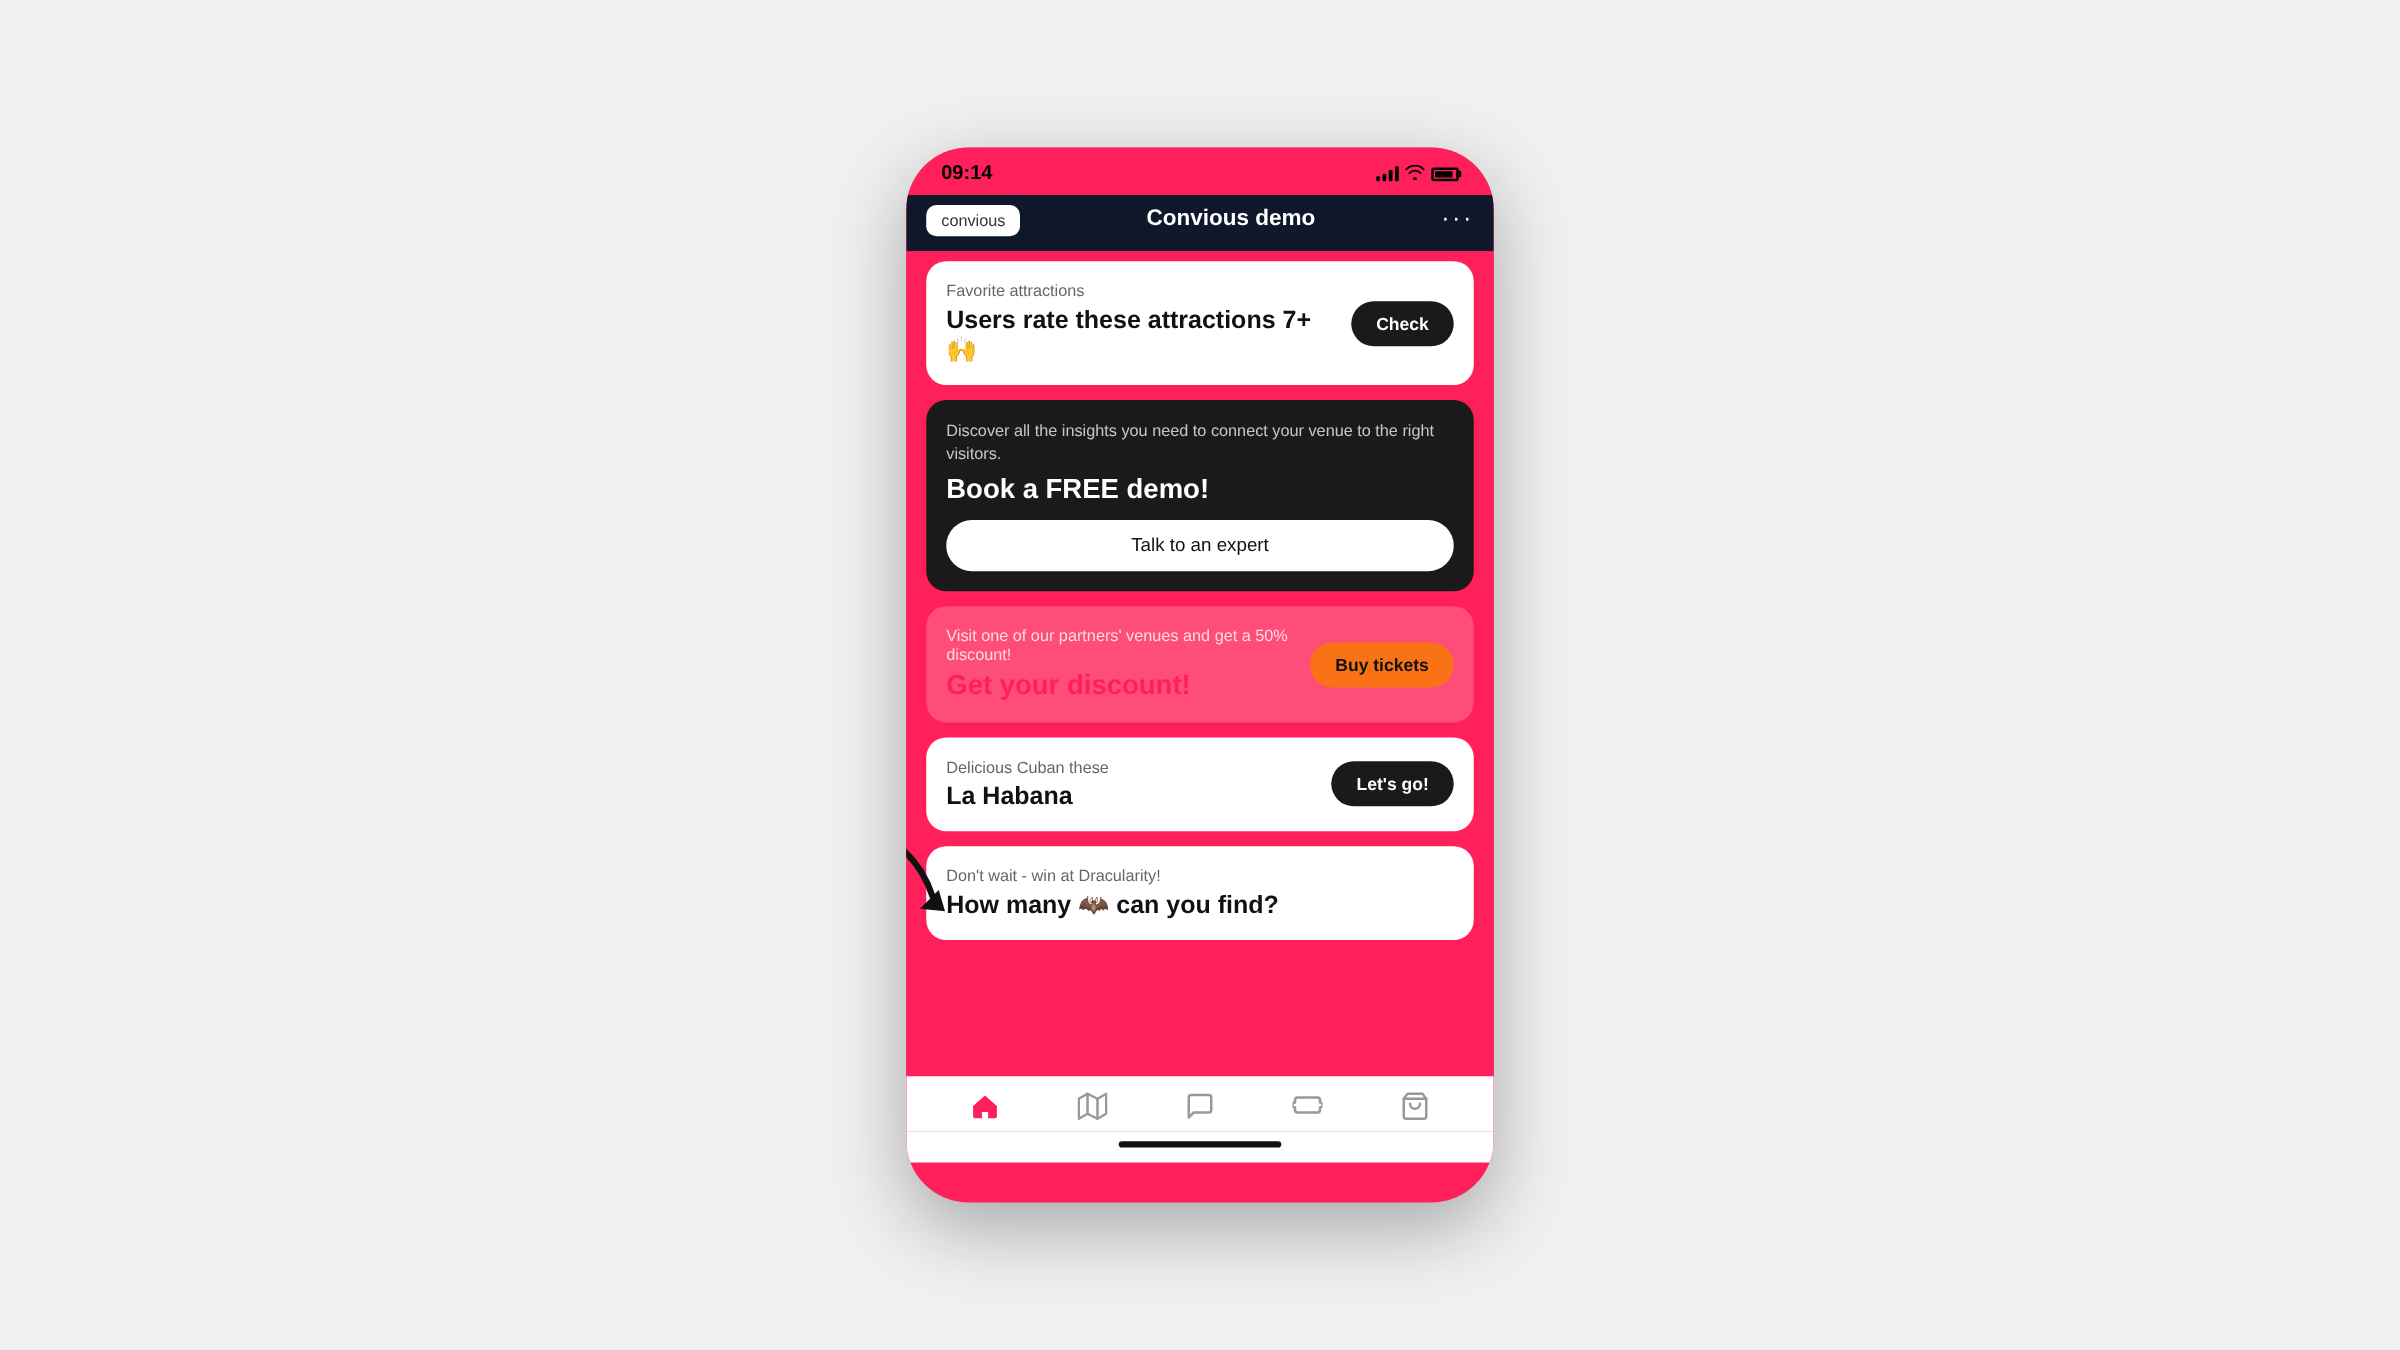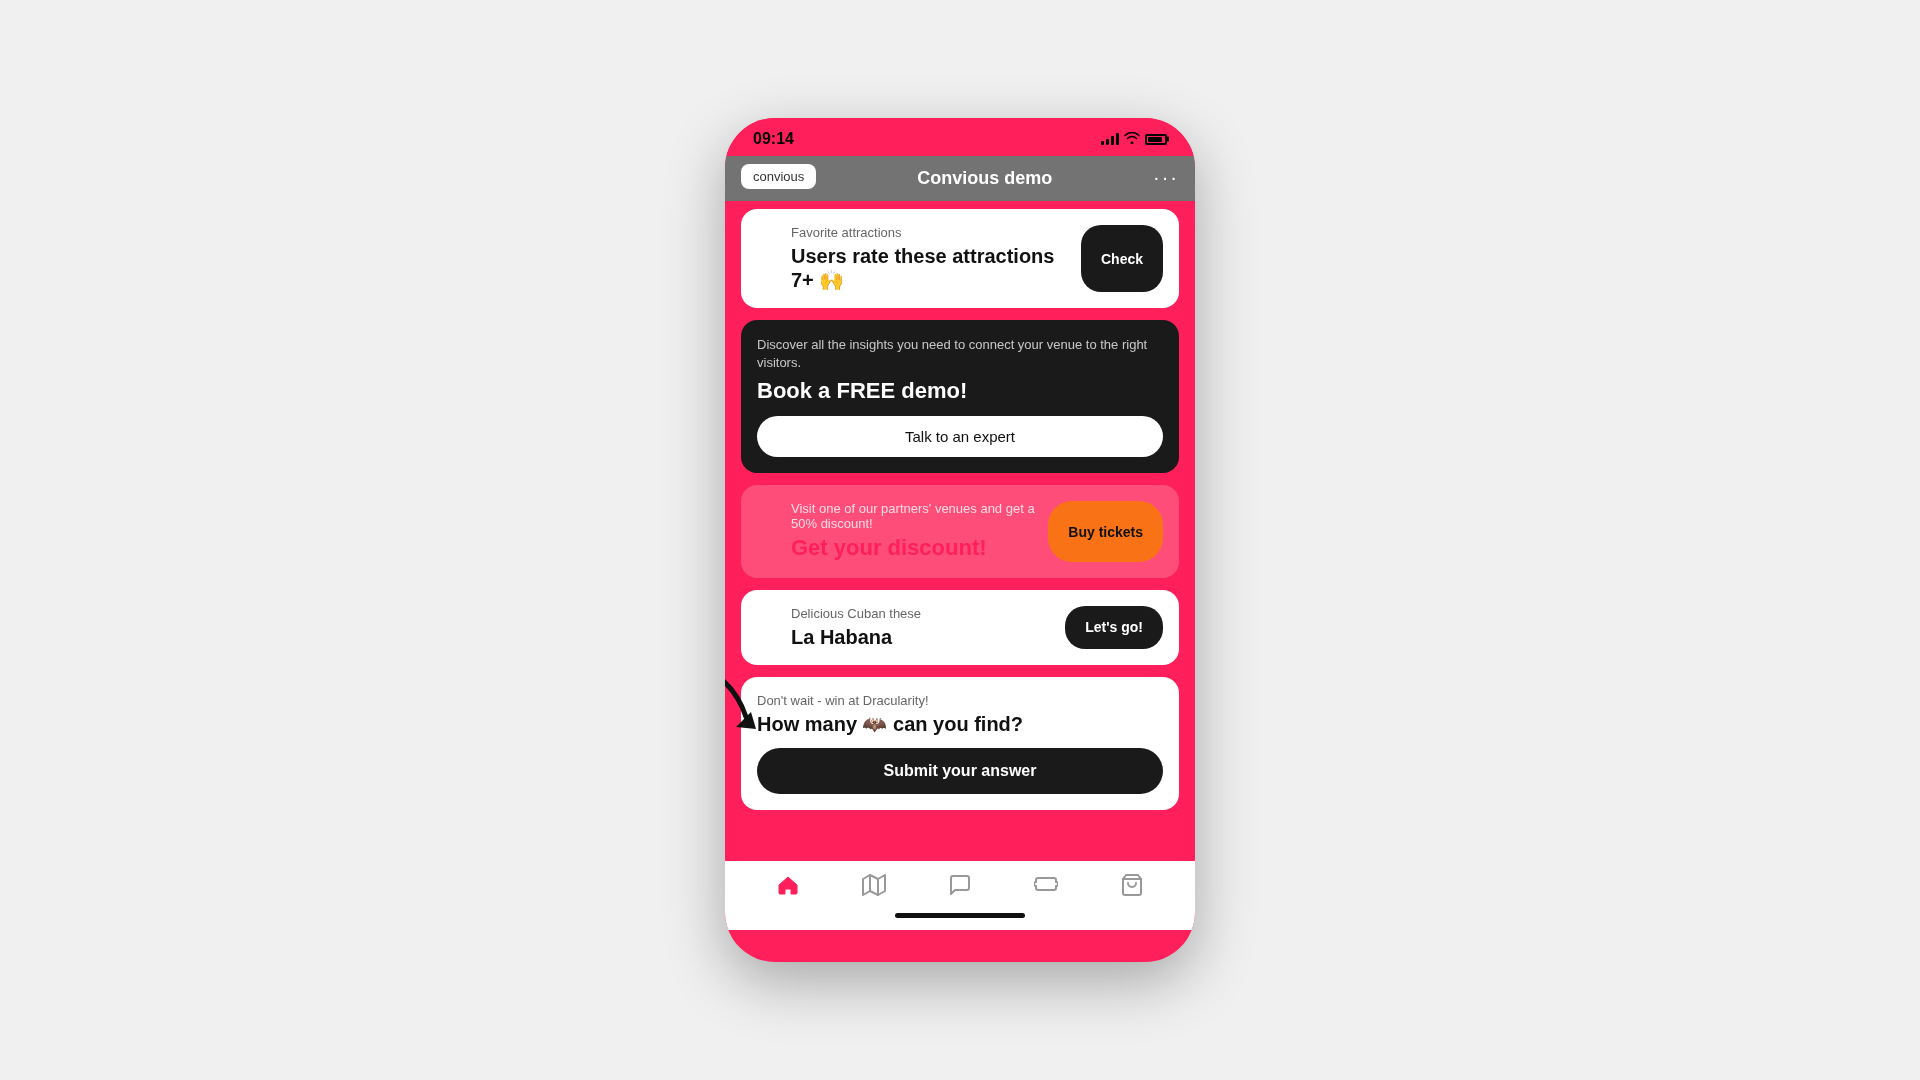--- a/index.html
+++ b/index.html
@@ -75,23 +75,23 @@
     }
     .battery-fill {
       background: #000;
       border-radius: 1px;
       height: 100%;
       width: 85%;
     }
     .top-nav {
       display: flex;
       justify-content: space-between;
-      align-items: flex-end;
+      align-items: flex-start;
       padding: 8px 16px 12px;
-      background: #737373;
+      background: #0f172a;
     }
     .convious-logo-btn {
       background: white;
       border: none;
       border-radius: 8px;
       padding: 5px 12px;
       font-size: 13px;
       font-weight: 500;
       color: #333;
       cursor: pointer;
@@ -149,21 +149,21 @@
     }
     .card-title-pink {
       font-size: 22px;
       font-weight: 800;
       color: #FF1F5A;
       line-height: 1.2;
     }
     .card-row {
       display: flex;
       justify-content: space-between;
-      margin-left: 34px;
+      align-items: center;
     }
     .card-text-col {
       flex: 1;
       padding-right: 12px;
     }
     .btn-dark {
       background: #1a1a1a;
       color: white;
       border: none;
       border-radius: 20px;
@@ -319,21 +319,20 @@
 
     <div style="position:relative;">
       <svg style="position:absolute;left:-115px;top:-30px;z-index:10;" width="140" height="90" viewBox="0 0 140 90">
         <path d="M20 10 C 40 10, 100 10, 120 70" stroke="#111" stroke-width="5" fill="none" stroke-linecap="round"></path>
         <polygon points="110,80 125,65 130,82" fill="#111"></polygon>
       </svg>
 
       <div class="card">
         <div class="card-subtitle">Don't wait -  win at Dracularity!</div>
         <div class="card-title">How many 🦇 can you find?</div>
-        <button class="btn-black-full">Submit your answer</button>
       </div>
     </div>
 
   </div>
 
   <div class="bottom-nav">
 
     <div class="nav-icon">
       <svg width="24" height="24" viewBox="0 0 24 24" fill="none">
         <path d="M3 12L12 4L21 12V20C21 20.5523 20.5523 21 20 21H15V16H9V21H4C3.44772 21 3 20.5523 3 20V12Z" fill="#FF1F5A" stroke="#FF1F5A" stroke-width="1"></path>

